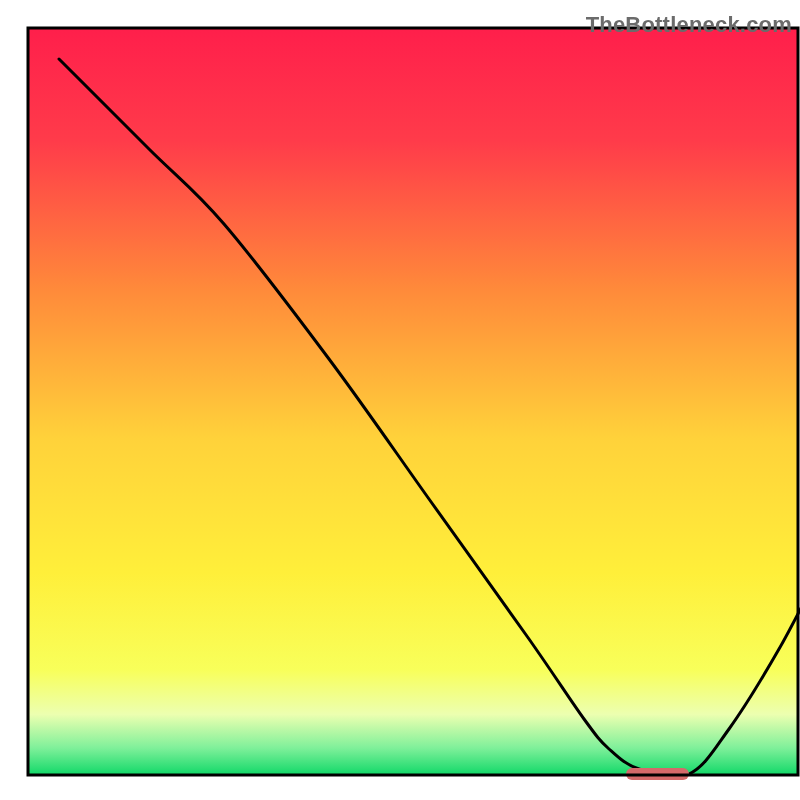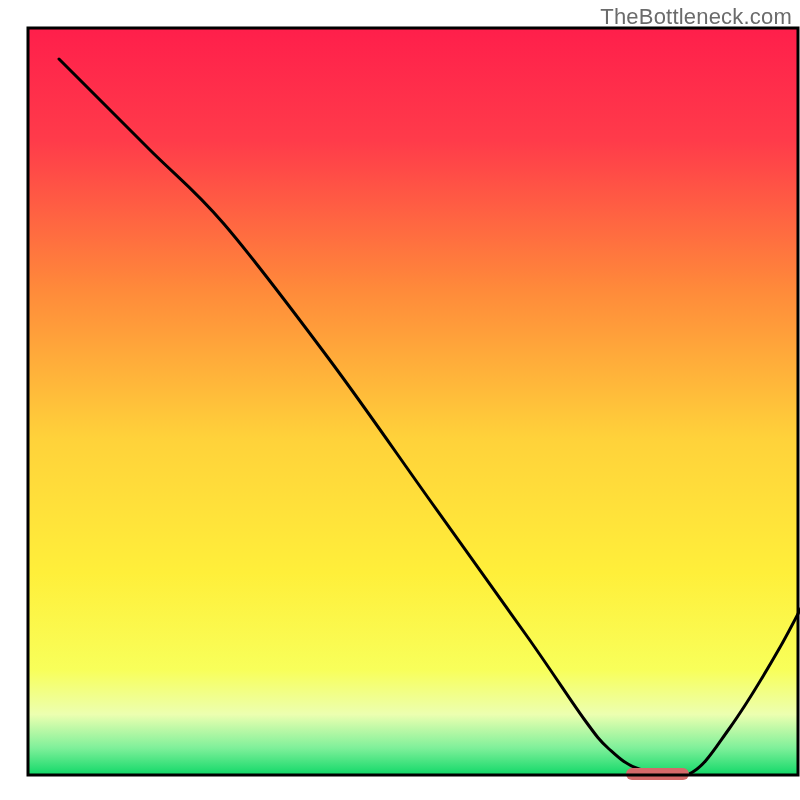--- a/index.html
+++ b/index.html
@@ -11,24 +11,24 @@
     font-family: Arial, Helvetica, sans-serif;
     overflow: hidden;
   }
   .stage {
     position: relative;
     width: 800px;
     height: 800px;
   }
   .watermark {
     position: absolute;
-    top: 4px;
+    top: 12px;
     right: 8px;
     font-size: 22px;
-    font-weight: 400;
+    font-weight: 700;
     color: #6b6b6b;
     letter-spacing: 0.2px;
     z-index: 10;
   }
   svg {
     position: absolute;
     top: 0;
     left: 0;
   }
 </style>

